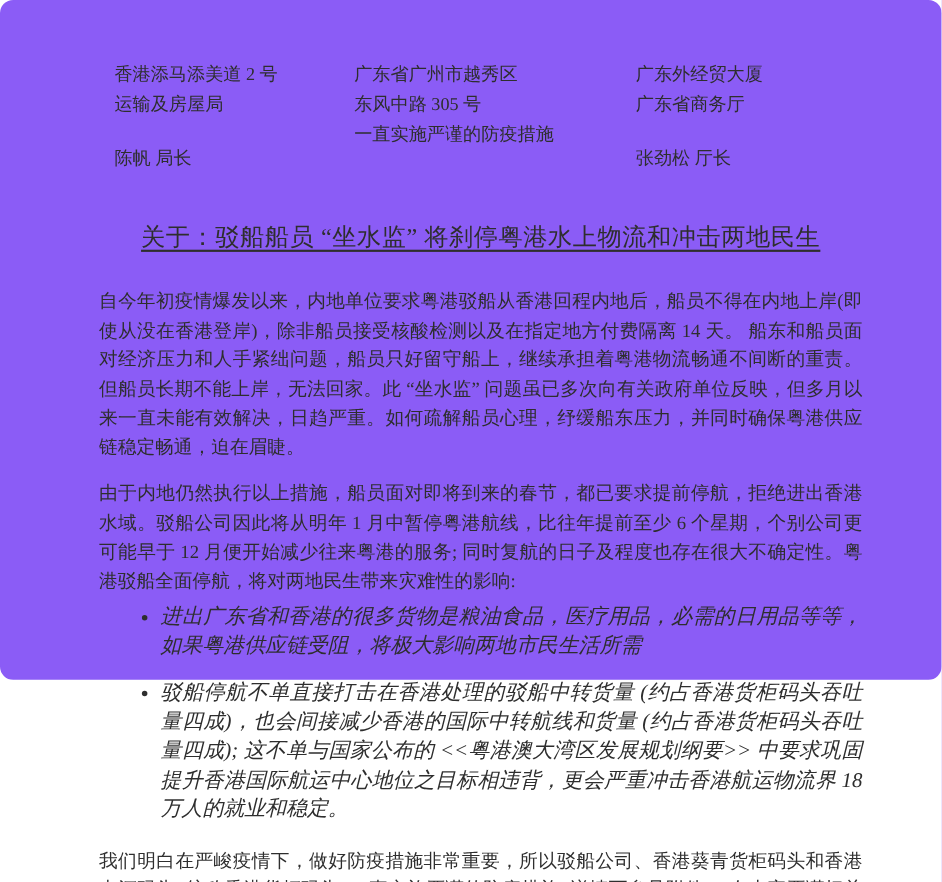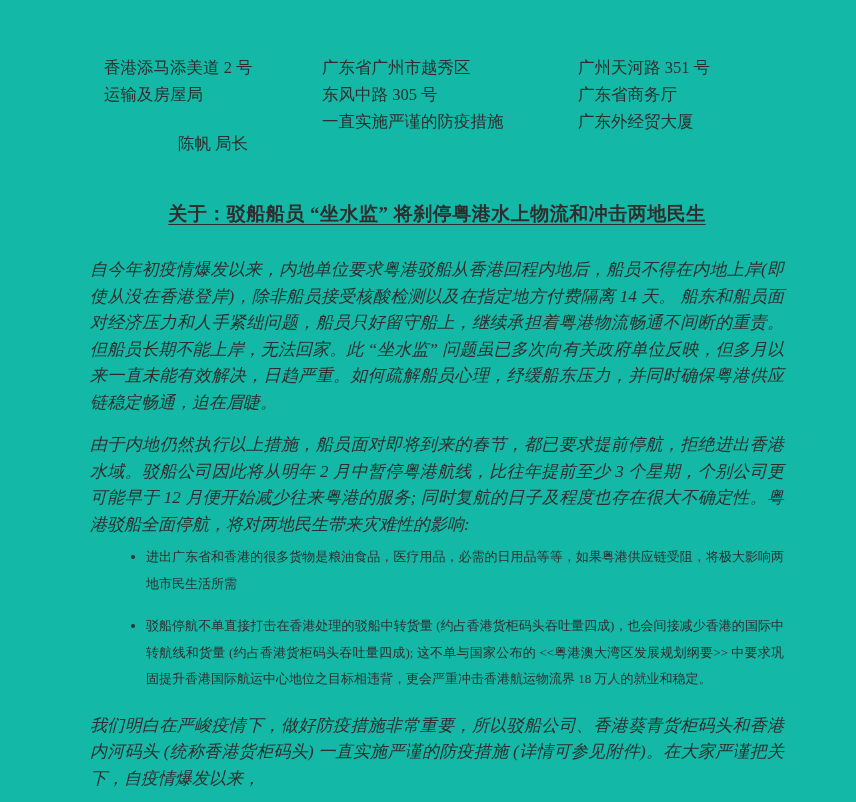--- a/index.html
+++ b/index.html
@@ -10,22 +10,23 @@
   body {
     width: 856px;
     height: 802px;
     font-family: "Liberation Serif", "DejaVu Serif", serif;
     color: #2e2e2e;
     overflow: hidden;
   }
   .page {
     position: relative;
     width: 856px;
-    height: 802px;
-    background: #14b8a6;
+    height: 618px;
+    background: #8b5cf6;
+    border-radius: 12px;
   }
   .content {
     position: absolute;
     left: 90px;
     top: 0;
     width: 694px;
   }
   
   .letterhead {
     display: flex;
@@ -33,54 +34,53 @@
   }
   .lh-col {
     font-size: 16.5px;
     line-height: 27px;
   }
   .lh-col.c1 { width: 232px; padding-left: 14px; box-sizing: border-box; }
   .lh-col.c2 { width: 256px; }
   .lh-col.c3 { flex: 1; }
   .signatory {
     margin-top: 22px;
-    text-align: center;
   }
   
   .title {
     margin: 44px 0 0 0;
     text-align: center;
-    font-size: 19px;
-    font-weight: bold;
+    font-size: 22px;
+    font-weight: normal;
     text-decoration: underline;
     text-underline-offset: 4px;
     letter-spacing: 0.5px;
   }
   
   .para {
     margin: 16px 0 0 0;
     font-size: 17px;
     line-height: 26.5px;
     text-align: justify;
     text-justify: inter-ideograph;
-    font-style: italic;
   }
   .para.first {
     margin-top: 30px;
   }
   
   .bullets {
     margin: 6px 0 0 0;
     padding-left: 56px;
   }
   .bullets li {
-    font-size: 13px;
+    font-size: 19px;
     line-height: 26.5px;
     text-align: justify;
     margin-top: 0;
+    font-style: italic;
   }
   .bullets li + li {
     margin-top: 16px;
   }
   .closing {
     margin-top: 20px;
   }
 </style>
 </head>
 <body>
@@ -93,31 +93,31 @@
         <div class="addr">香港添马添美道 2 号</div>
         <div class="addr">运输及房屋局</div>
         <div class="signatory">陈帆 局长</div>
       </div>
       <div class="lh-col c2">
         <div class="addr">广东省广州市越秀区</div>
         <div class="addr">东风中路 305 号</div>
         <div class="addr">一直实施严谨的防疫措施</div>
       </div>
       <div class="lh-col c3">
-        <div class="addr">广州天河路 351 号</div>
+        <div class="addr">广东外经贸大厦</div>
         <div class="addr">广东省商务厅</div>
-        <div class="addr">广东外经贸大厦</div>
+        <div class="signatory">张劲松 厅长</div>
       </div>
     </div>
 
     <h1 class="title">关于：驳船船员 “坐水监” 将刹停粤港水上物流和冲击两地民生</h1>
 
     <p class="para first">自今年初疫情爆发以来，内地单位要求粤港驳船从香港回程内地后，船员不得在内地上岸(即使从没在香港登岸)，除非船员接受核酸检测以及在指定地方付费隔离 14 天。 船东和船员面对经济压力和人手紧绌问题，船员只好留守船上，继续承担着粤港物流畅通不间断的重责。但船员长期不能上岸，无法回家。此 “坐水监” 问题虽已多次向有关政府单位反映，但多月以来一直未能有效解决，日趋严重。如何疏解船员心理，纾缓船东压力，并同时确保粤港供应链稳定畅通，迫在眉睫。</p>
 
-    <p class="para">由于内地仍然执行以上措施，船员面对即将到来的春节，都已要求提前停航，拒绝进出香港水域。驳船公司因此将从明年 2 月中暂停粤港航线，比往年提前至少 3 个星期，个别公司更可能早于 12 月便开始减少往来粤港的服务; 同时复航的日子及程度也存在很大不确定性。粤港驳船全面停航，将对两地民生带来灾难性的影响:</p>
+    <p class="para">由于内地仍然执行以上措施，船员面对即将到来的春节，都已要求提前停航，拒绝进出香港水域。驳船公司因此将从明年 1 月中暂停粤港航线，比往年提前至少 6 个星期，个别公司更可能早于 12 月便开始减少往来粤港的服务; 同时复航的日子及程度也存在很大不确定性。粤港驳船全面停航，将对两地民生带来灾难性的影响:</p>
 
     <ul class="bullets">
       <li>进出广东省和香港的很多货物是粮油食品，医疗用品，必需的日用品等等，如果粤港供应链受阻，将极大影响两地市民生活所需</li>
       <li>驳船停航不单直接打击在香港处理的驳船中转货量 (约占香港货柜码头吞吐量四成)，也会间接减少香港的国际中转航线和货量 (约占香港货柜码头吞吐量四成); 这不单与国家公布的 &lt;&lt;粤港澳大湾区发展规划纲要&gt;&gt; 中要求巩固提升香港国际航运中心地位之目标相违背，更会严重冲击香港航运物流界 18 万人的就业和稳定。</li>
     </ul>
 
     <p class="para closing"><span>我们明白在严峻疫情下，做好防疫措施非常重要，所以驳船公司、香港葵青货柜码头和香港内河码头 (统称香港货柜码头) 一直实施严谨的防疫措施 (详情可参见附件)。在大家严谨把关下，自疫情爆发以来，</span></p>
 
   </div>
 </div>

